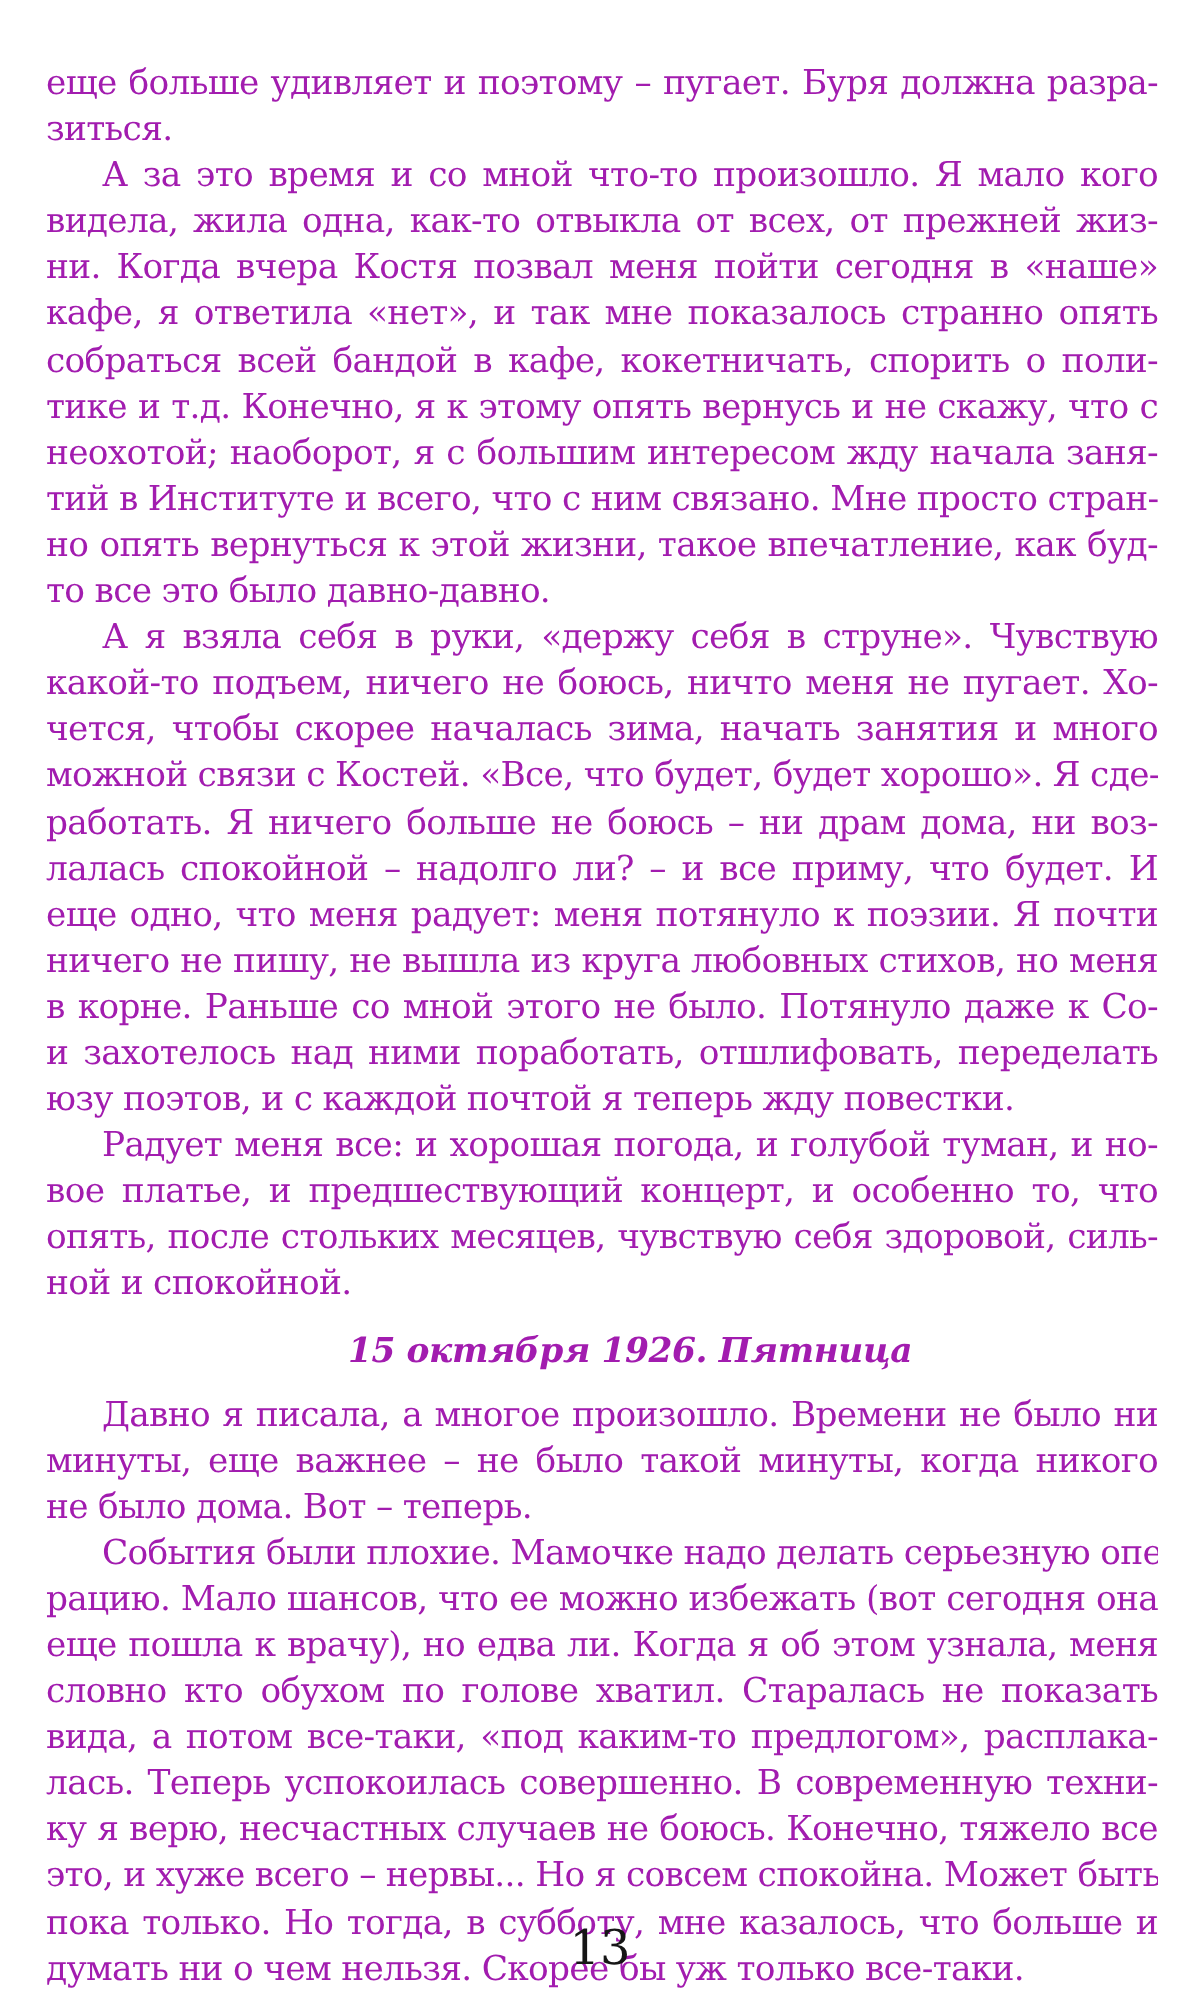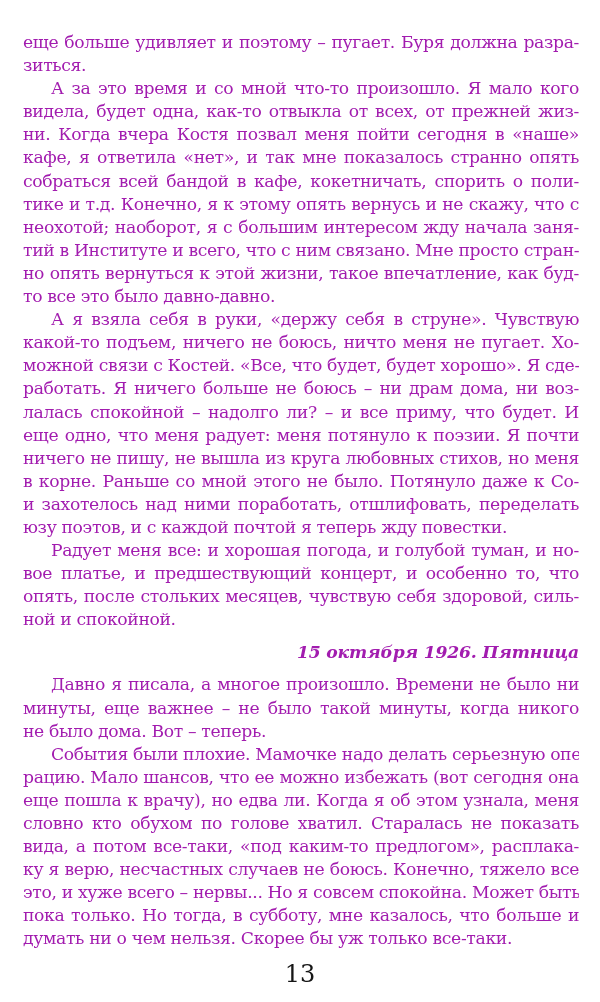--- a/index.html
+++ b/index.html
@@ -13,54 +13,55 @@
   }
   .line {
     height: 23.1px; line-height: 23.1px; white-space: nowrap;
     text-align: justify; text-align-last: justify; overflow: hidden;
   }
   .line.last { text-align-last: left; }
   .line.indent { padding-left: 28px; }
   .heading {
     height: 30px; line-height: 30px; margin-top: 6px; margin-bottom: 6px;
     padding-left: 28px; font-style: italic; font-weight: bold;
-    text-align: right; letter-spacing: -0.2px;
+    text-align: center; letter-spacing: -0.2px;
   }
   .page-number {
     position: absolute; left: 0; width: 600px; top: 960px; text-align: center;
     font-family: "DejaVu Serif", "Liberation Serif", serif;
     font-size: 24px; color: #161616;
   }
 </style>
 </head>
 <body>
 
 <div class="page">
 
   <div>
     <div class="line">еще больше удивляет и поэтому – пугает. Буря должна разра-</div>
     <div class="line last">зиться.</div>
   </div>
 
   <div>
     <div class="line indent">А за это время и со мной что-то произошло. Я мало кого</div>
-    <div class="line">видела, будет одна, как-то отвыкла от всех, от прежней жиз-</div>
+    <div class="line">видела, жила одна, как-то отвыкла от всех, от прежней жиз-</div>
     <div class="line">ни. Когда вчера Костя позвал меня пойти сегодня в «наше»</div>
     <div class="line">кафе, я ответила «нет», и так мне показалось странно опять</div>
     <div class="line">собраться всей бандой в кафе, кокетничать, спорить о поли-</div>
     <div class="line">тике и т.д. Конечно, я к этому опять вернусь и не скажу, что с</div>
     <div class="line">неохотой; наоборот, я с большим интересом жду начала заня-</div>
     <div class="line">тий в Институте и всего, что с ним связано. Мне просто стран-</div>
     <div class="line">но опять вернуться к этой жизни, такое впечатление, как буд-</div>
     <div class="line last">то все это было давно-давно.</div>
   </div>
 
   <div>
     <div class="line indent">А я взяла себя в руки, «держу себя в струне». Чувствую</div>
     <div class="line">какой-то подъем, ничего не боюсь, ничто меня не пугает. Хо-</div>
+    <div class="line">чется, чтобы скорее началась зима, начать занятия и много</div>
     <div class="line">можной связи с Костей. «Все, что будет, будет хорошо». Я сде-</div>
     <div class="line">работать. Я ничего больше не боюсь – ни драм дома, ни воз-</div>
     <div class="line">лалась спокойной – надолго ли? – и все приму, что будет. И</div>
     <div class="line">еще одно, что меня радует: меня потянуло к поэзии. Я почти</div>
     <div class="line">ничего не пишу, не вышла из круга любовных стихов, но меня</div>
     <div class="line">в корне. Раньше со мной этого не было. Потянуло даже к Со-</div>
     <div class="line">и захотелось над ними поработать, отшлифовать, переделать</div>
     <div class="line last">юзу поэтов, и с каждой почтой я теперь жду повестки.</div>
   </div>
 
@@ -78,20 +79,21 @@
     <div class="line">минуты, еще важнее – не было такой минуты, когда никого</div>
     <div class="line last">не было дома. Вот – теперь.</div>
   </div>
 
   <div>
     <div class="line indent">События были плохие. Мамочке надо делать серьезную опе-</div>
     <div class="line">рацию. Мало шансов, что ее можно избежать (вот сегодня она</div>
     <div class="line">еще пошла к врачу), но едва ли. Когда я об этом узнала, меня</div>
     <div class="line">словно кто обухом по голове хватил. Старалась не показать</div>
     <div class="line">вида, а потом все-таки, «под каким-то предлогом», расплака-</div>
+    <div class="line">лась. Теперь успокоилась совершенно. В современную техни-</div>
     <div class="line">ку я верю, несчастных случаев не боюсь. Конечно, тяжело все</div>
     <div class="line">это, и хуже всего – нервы... Но я совсем спокойна. Может быть –</div>
     <div class="line">пока только. Но тогда, в субботу, мне казалось, что больше и</div>
     <div class="line last">думать ни о чем нельзя. Скорее бы уж только все-таки.</div>
   </div>
 </div>
 
 <div class="page-number">13</div>
 
 </body></html>

